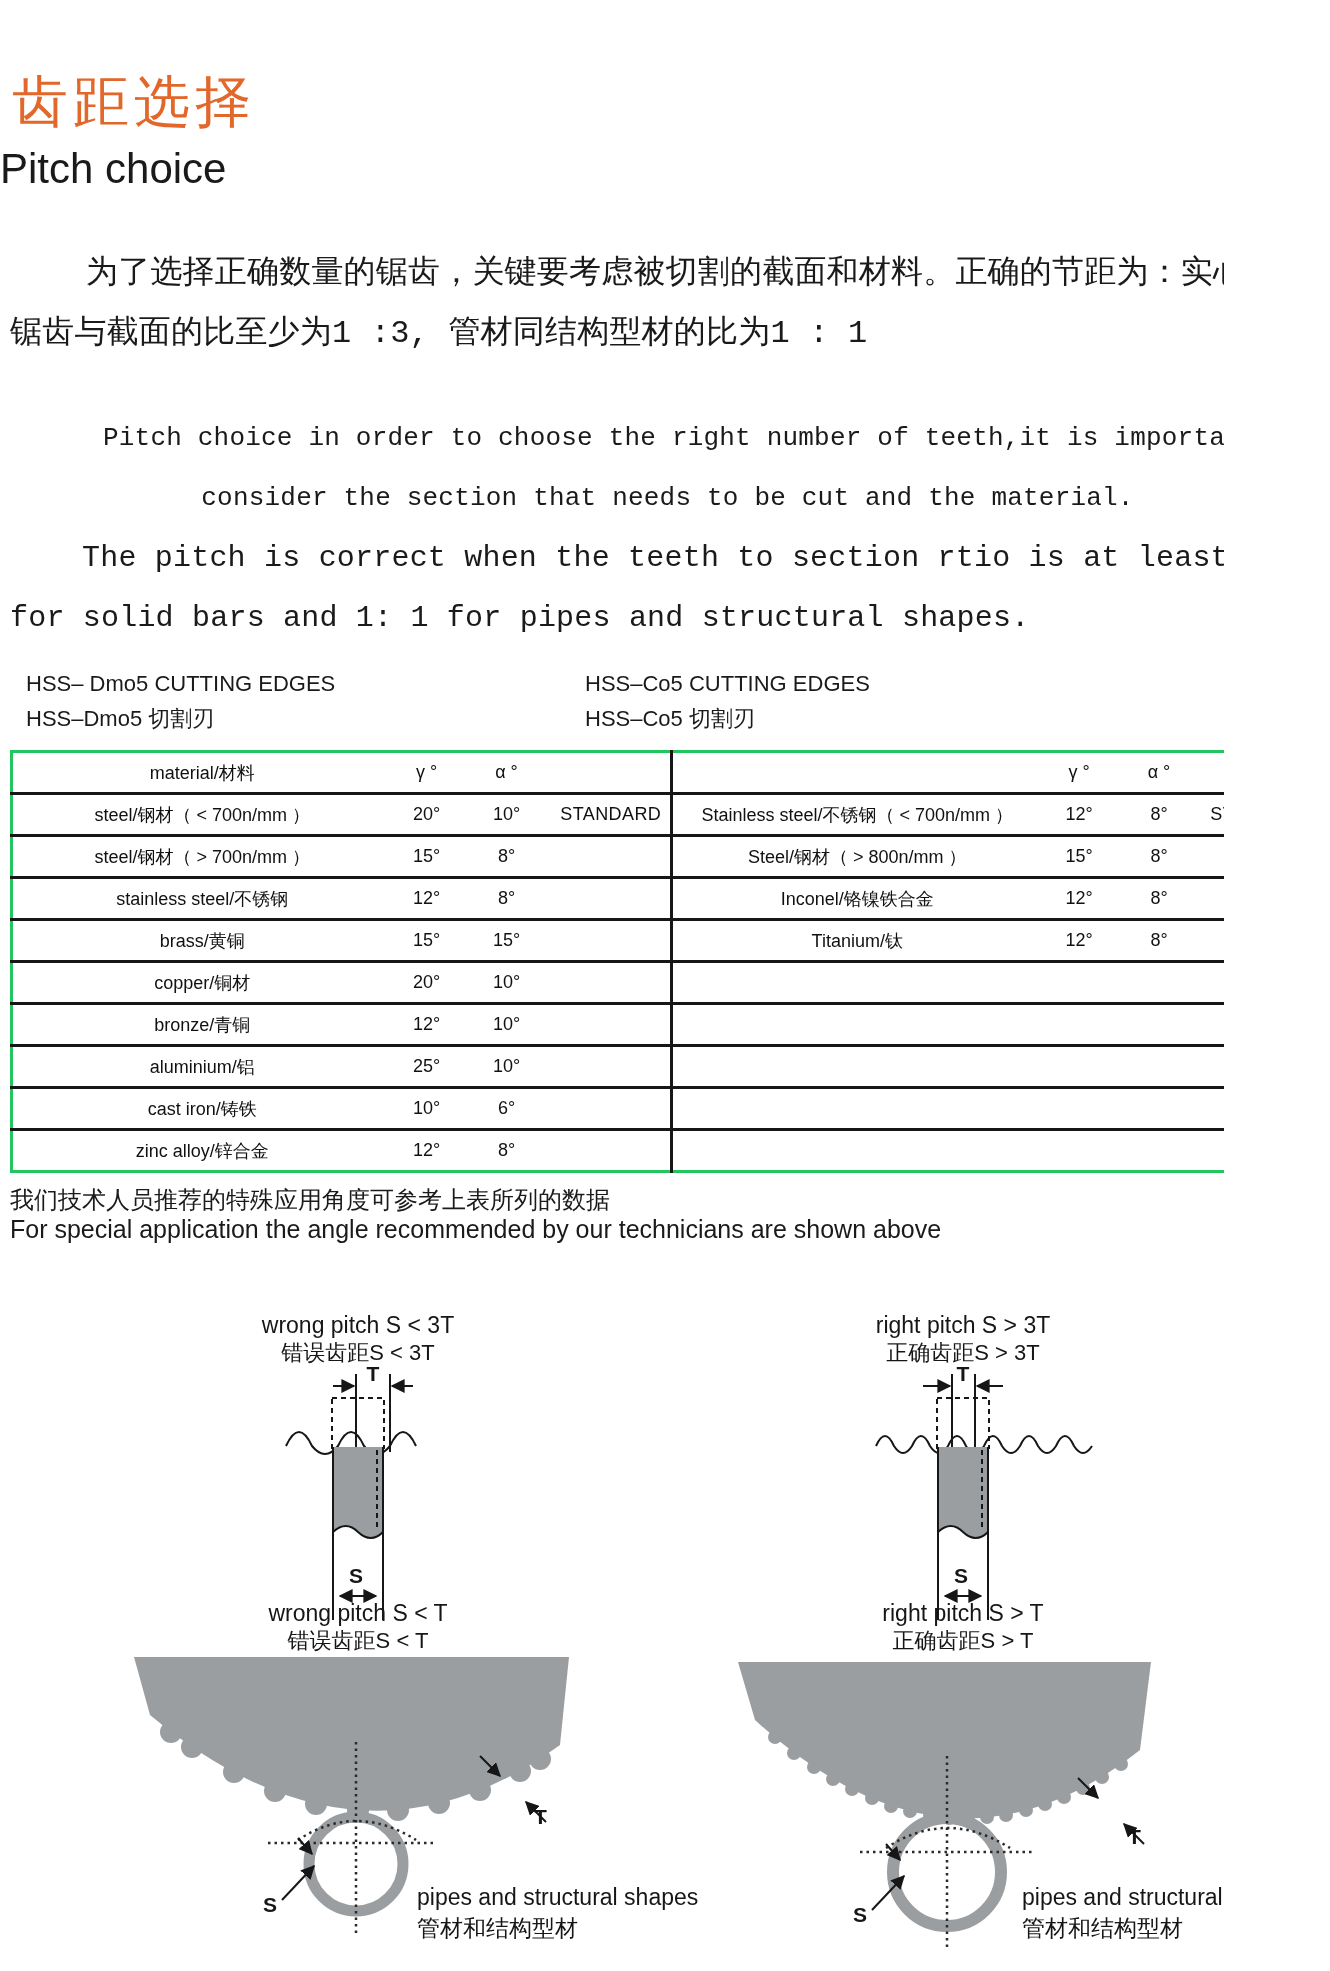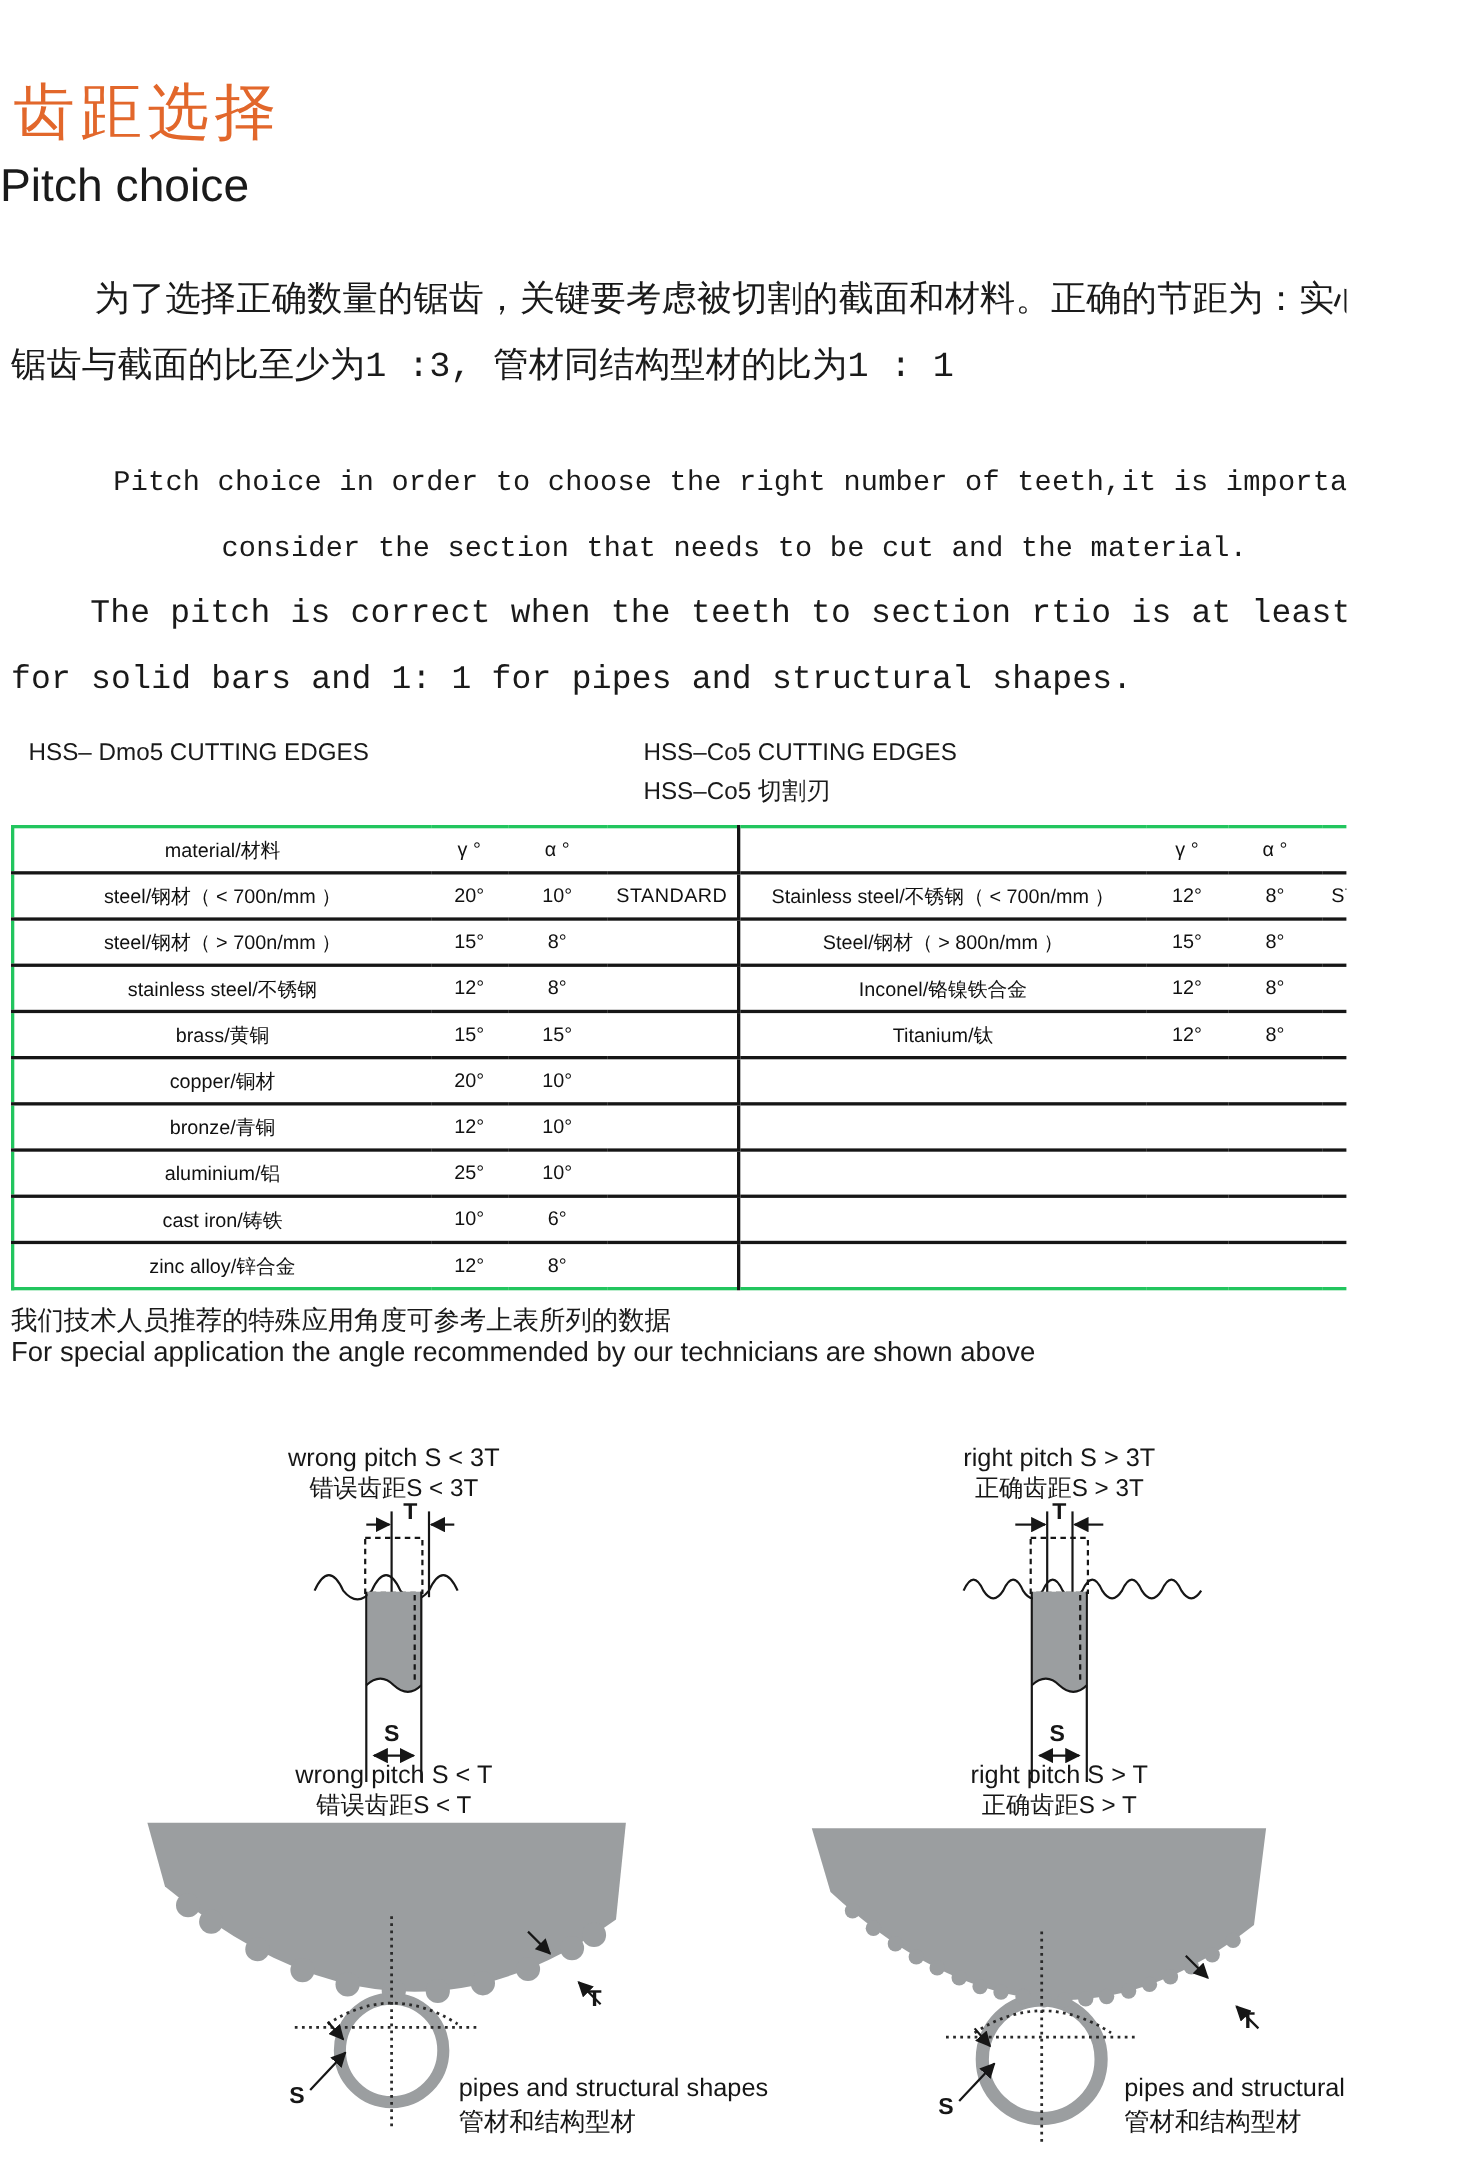--- a/index.html
+++ b/index.html
@@ -50,20 +50,21 @@
 
   <div class="title-cn">齿距选择</div>
   <div class="title-en">Pitch choice</div>
 
   <div class="para para-cn">为了选择正确数量的锯齿，关键要考虑被切割的截面和材料。正确的节距为：实心型钢锯齿与截面的比至少为1 :3, 管材同结构型材的比为1 : 1</div>
   <div class="para para-en1">Pitch choice in order to choose the right number of teeth,it is important to consider the section that needs to be cut and the material.</div>
   <div class="para para-en2">The pitch is correct when the teeth to section rtio is at least 1 :3 for solid bars and 1: 1 for pipes and structural shapes.</div>
 
   <div class="hss hss-left">
     <div>HSS– Dmo5 CUTTING EDGES</div>
+    <div>HSS–Dmo5 切割刃</div>
   </div>
   <div class="hss hss-right">
     <div>HSS–Co5 CUTTING EDGES</div>
     <div>HSS–Co5 切割刃</div>
   </div>
 
   <table class="mat">
     <colgroup>
       <col style="width:380px">
         <col style="width:70px">

